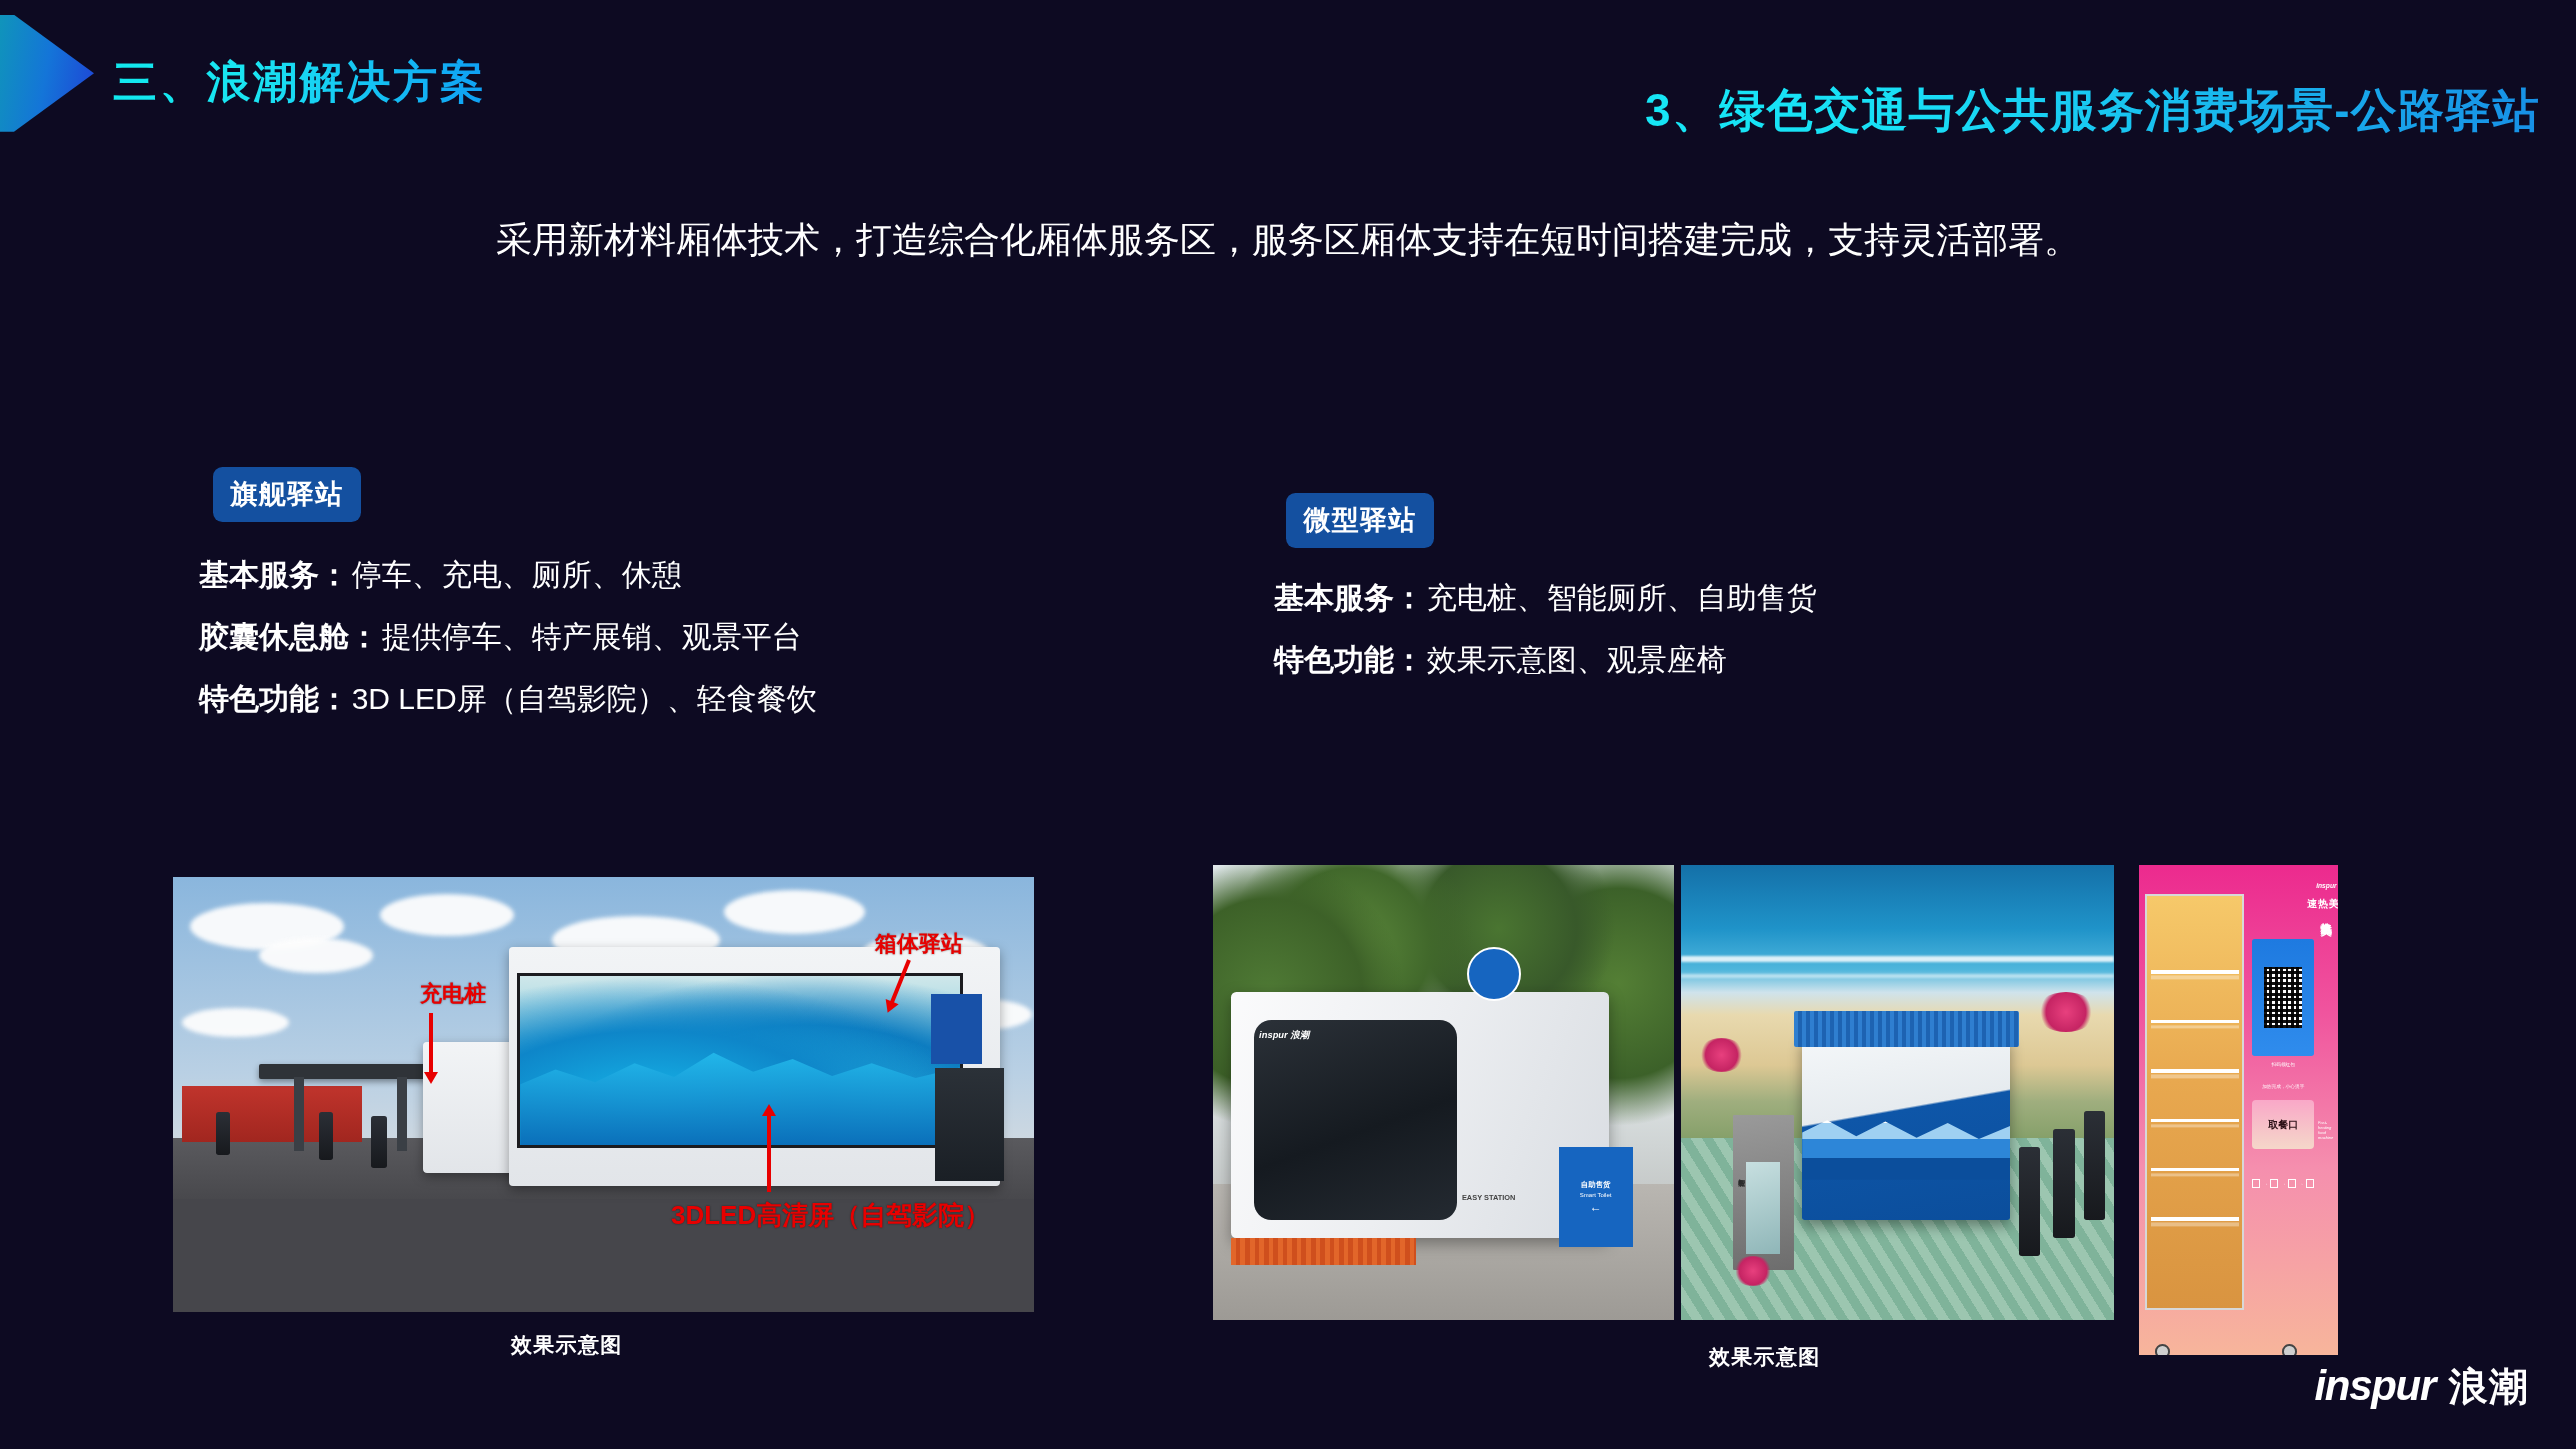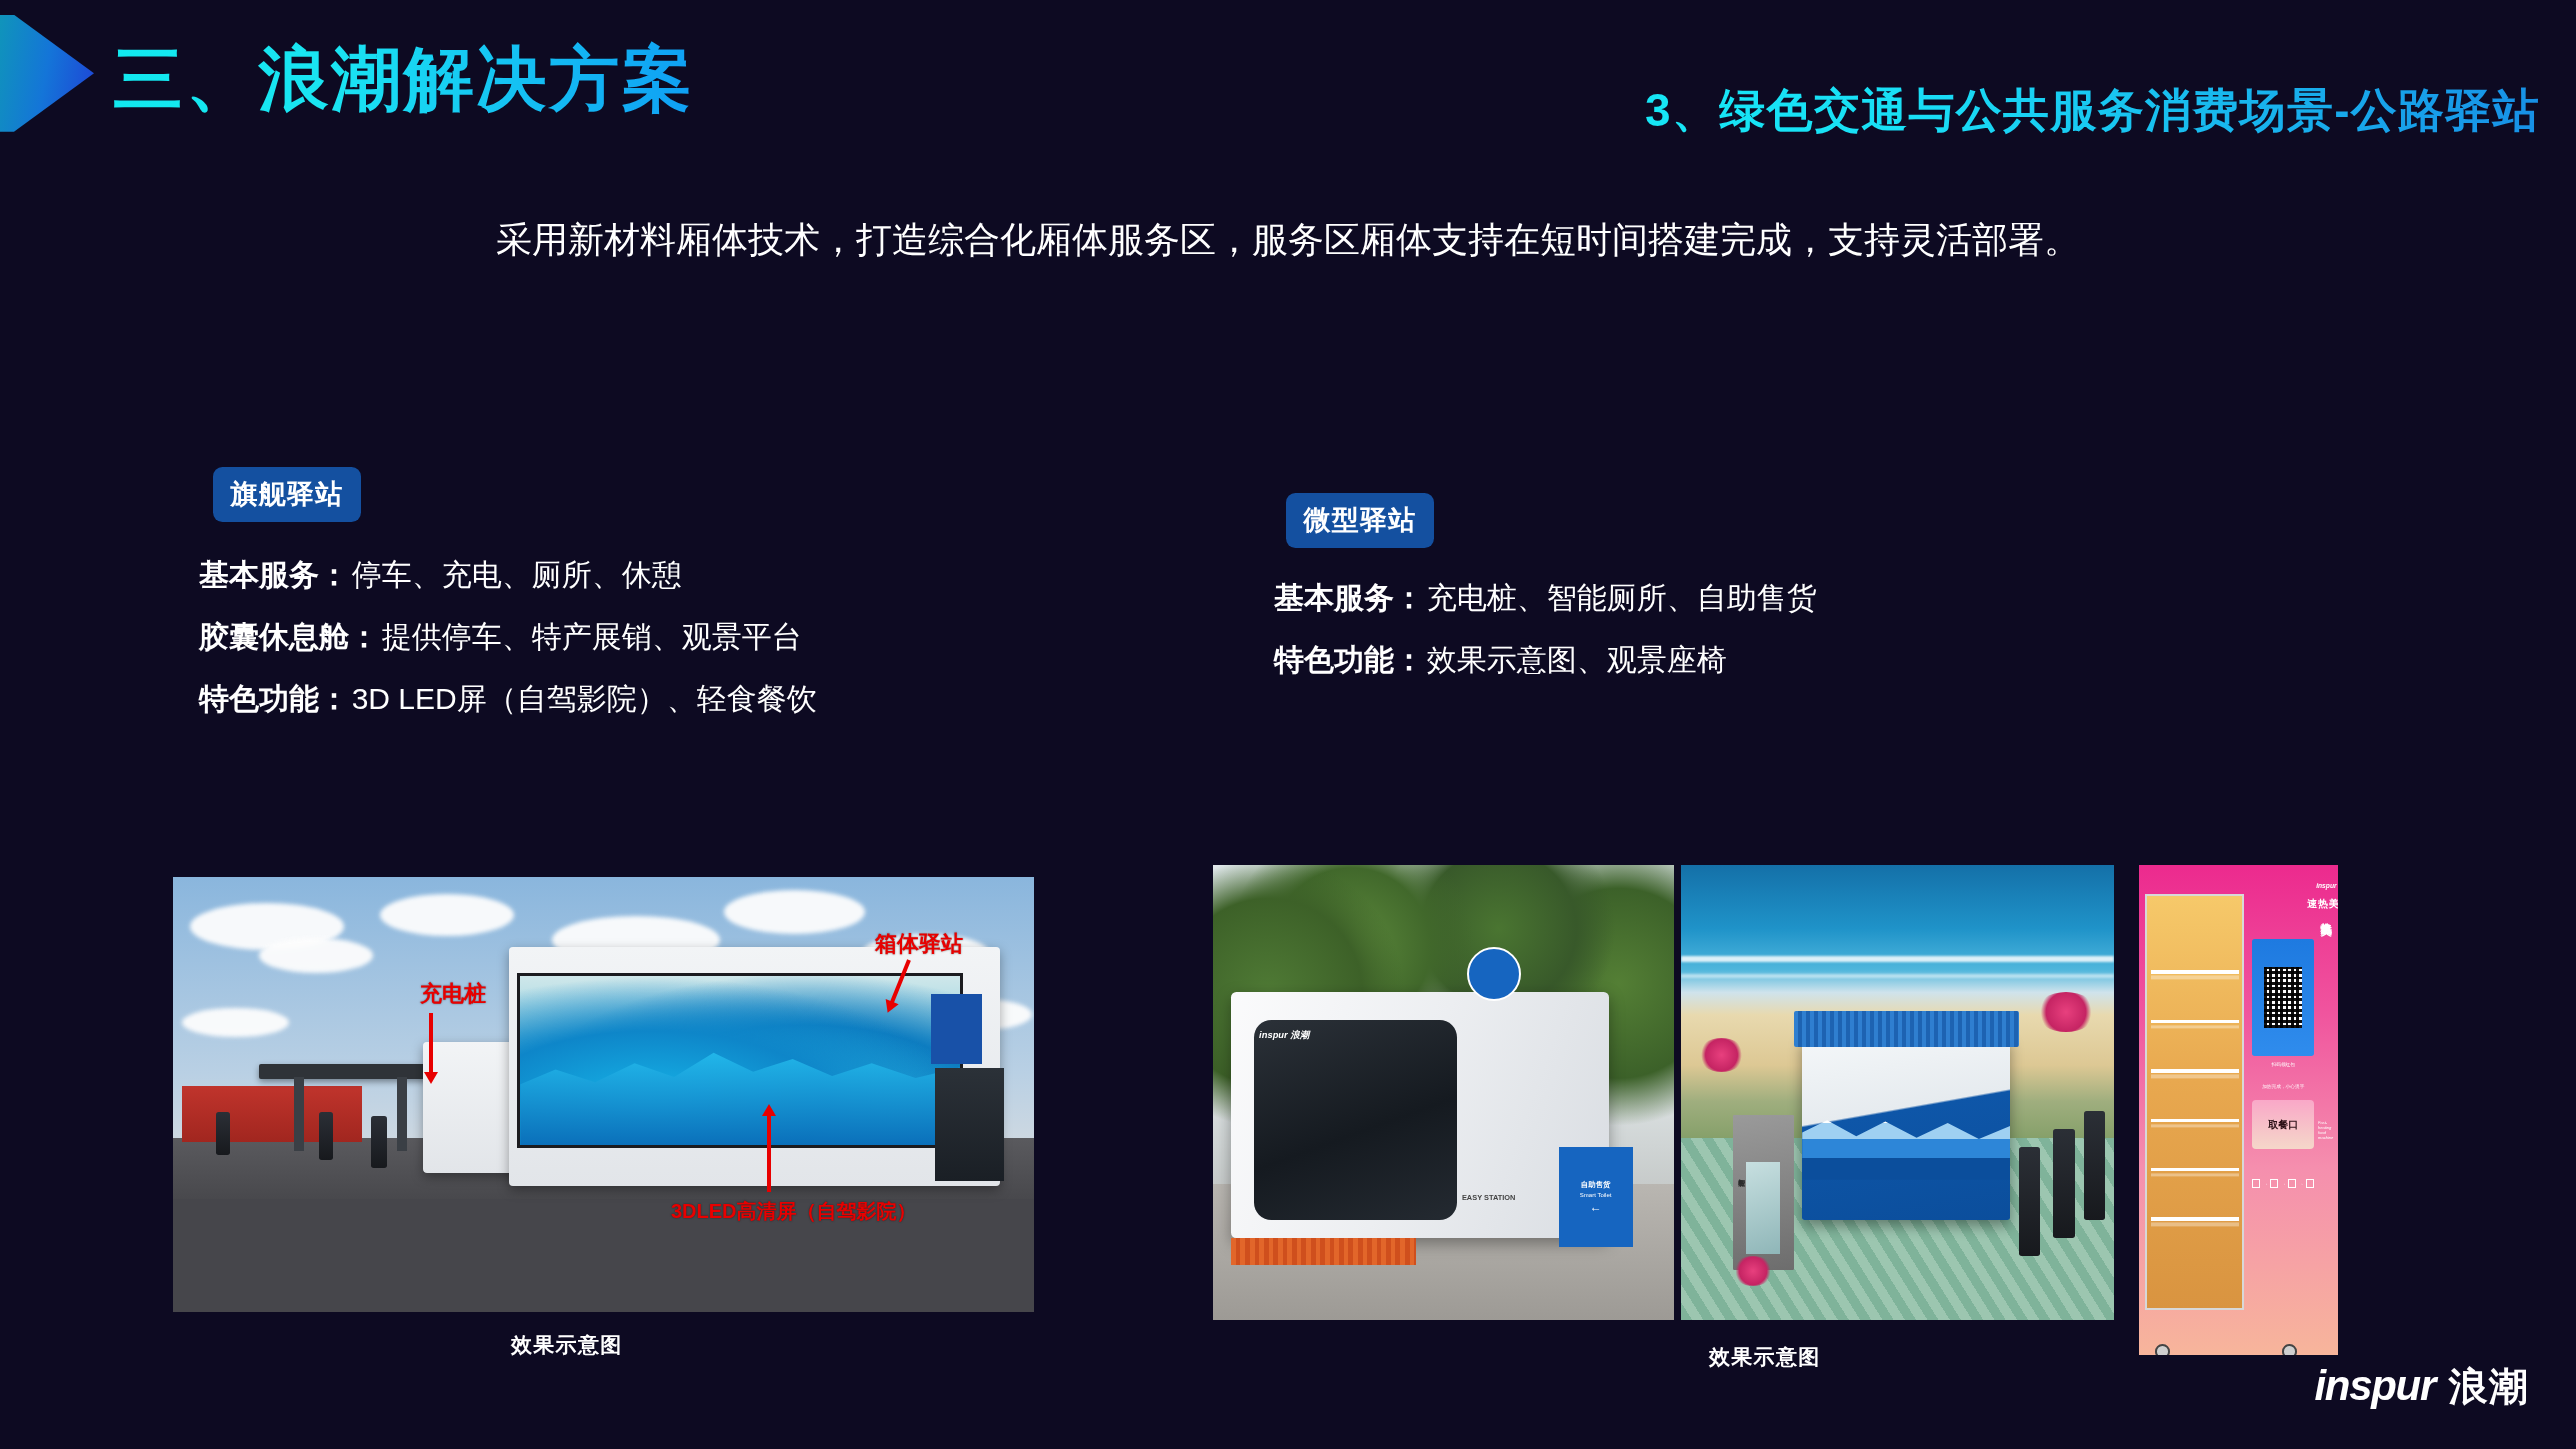--- a/index.html
+++ b/index.html
@@ -11,22 +11,22 @@
   }
   
   .chevron{
     position:absolute;left:-80px;top:14.8px;width:174px;height:117px;
     background:linear-gradient(100deg,#0bb39a 0%,#0da6aa 25%,#1475d8 70%,#1f42d6 100%);
     clip-path:polygon(0% 0%, 54% 0%, 100% 50%, 54% 100%, 0% 100%);
     border-radius:0 27px 27px 0;
   }
   
   .sec-title{
-    position:absolute;left:113px;top:33px;
-    font-size:70px;font-weight:bold;letter-spacing:2.7px;
+    position:absolute;left:113px;top:53px;
+    font-size:44px;font-weight:bold;letter-spacing:2.7px;
     background:linear-gradient(90deg,#11e9ef 0%,#1ae4f2 38%,#0f9ff4 100%);
     -webkit-background-clip:text;background-clip:text;color:transparent;
     white-space:nowrap;
   }
   .sub-title{
     position:absolute;right:36px;top:80px;
     font-size:46px;font-weight:bold;letter-spacing:1.3px;
     background:linear-gradient(90deg,#16e6f5 0%,#19dff6 30%,#1790e6 100%);
     -webkit-background-clip:text;background-clip:text;color:transparent;
     white-space:nowrap;
@@ -72,21 +72,21 @@
   }
   #cap-left{left:511px;top:1331px;}
   #cap-right{left:1709px;top:1343px;}
   
   .anno{
     position:absolute;color:#e80000;font-weight:bold;
     white-space:nowrap;text-shadow:0 0 2px rgba(0,0,0,.5);
   }
   #anno-charge{left:420px;top:979px;font-size:22px;}
   #anno-box{left:875px;top:929px;font-size:22px;}
-  #anno-led{left:671px;top:1198px;font-size:20px;text-align:right;}
+  #anno-led{left:671px;top:1198px;font-size:26px;text-align:right;}
   .arrow{position:absolute;background:#e80000;}
   .arrow:after{
     content:"";position:absolute;left:50%;transform:translateX(-50%);
     width:0;height:0;border-left:7.4px solid transparent;border-right:7.4px solid transparent;
   }
   #arrow-charge{left:429px;top:1013px;width:4px;height:60px;}
   #arrow-charge:after{bottom:-10.7px;border-top:12px solid #e80000;}
   #arrow-box{left:907px;top:960px;width:4px;height:46px;transform:rotate(22deg);transform-origin:top center;}
   #arrow-box:after{bottom:-10.7px;border-top:12px solid #e80000;}
   #arrow-led{left:767px;top:1115px;width:4px;height:77px;}

